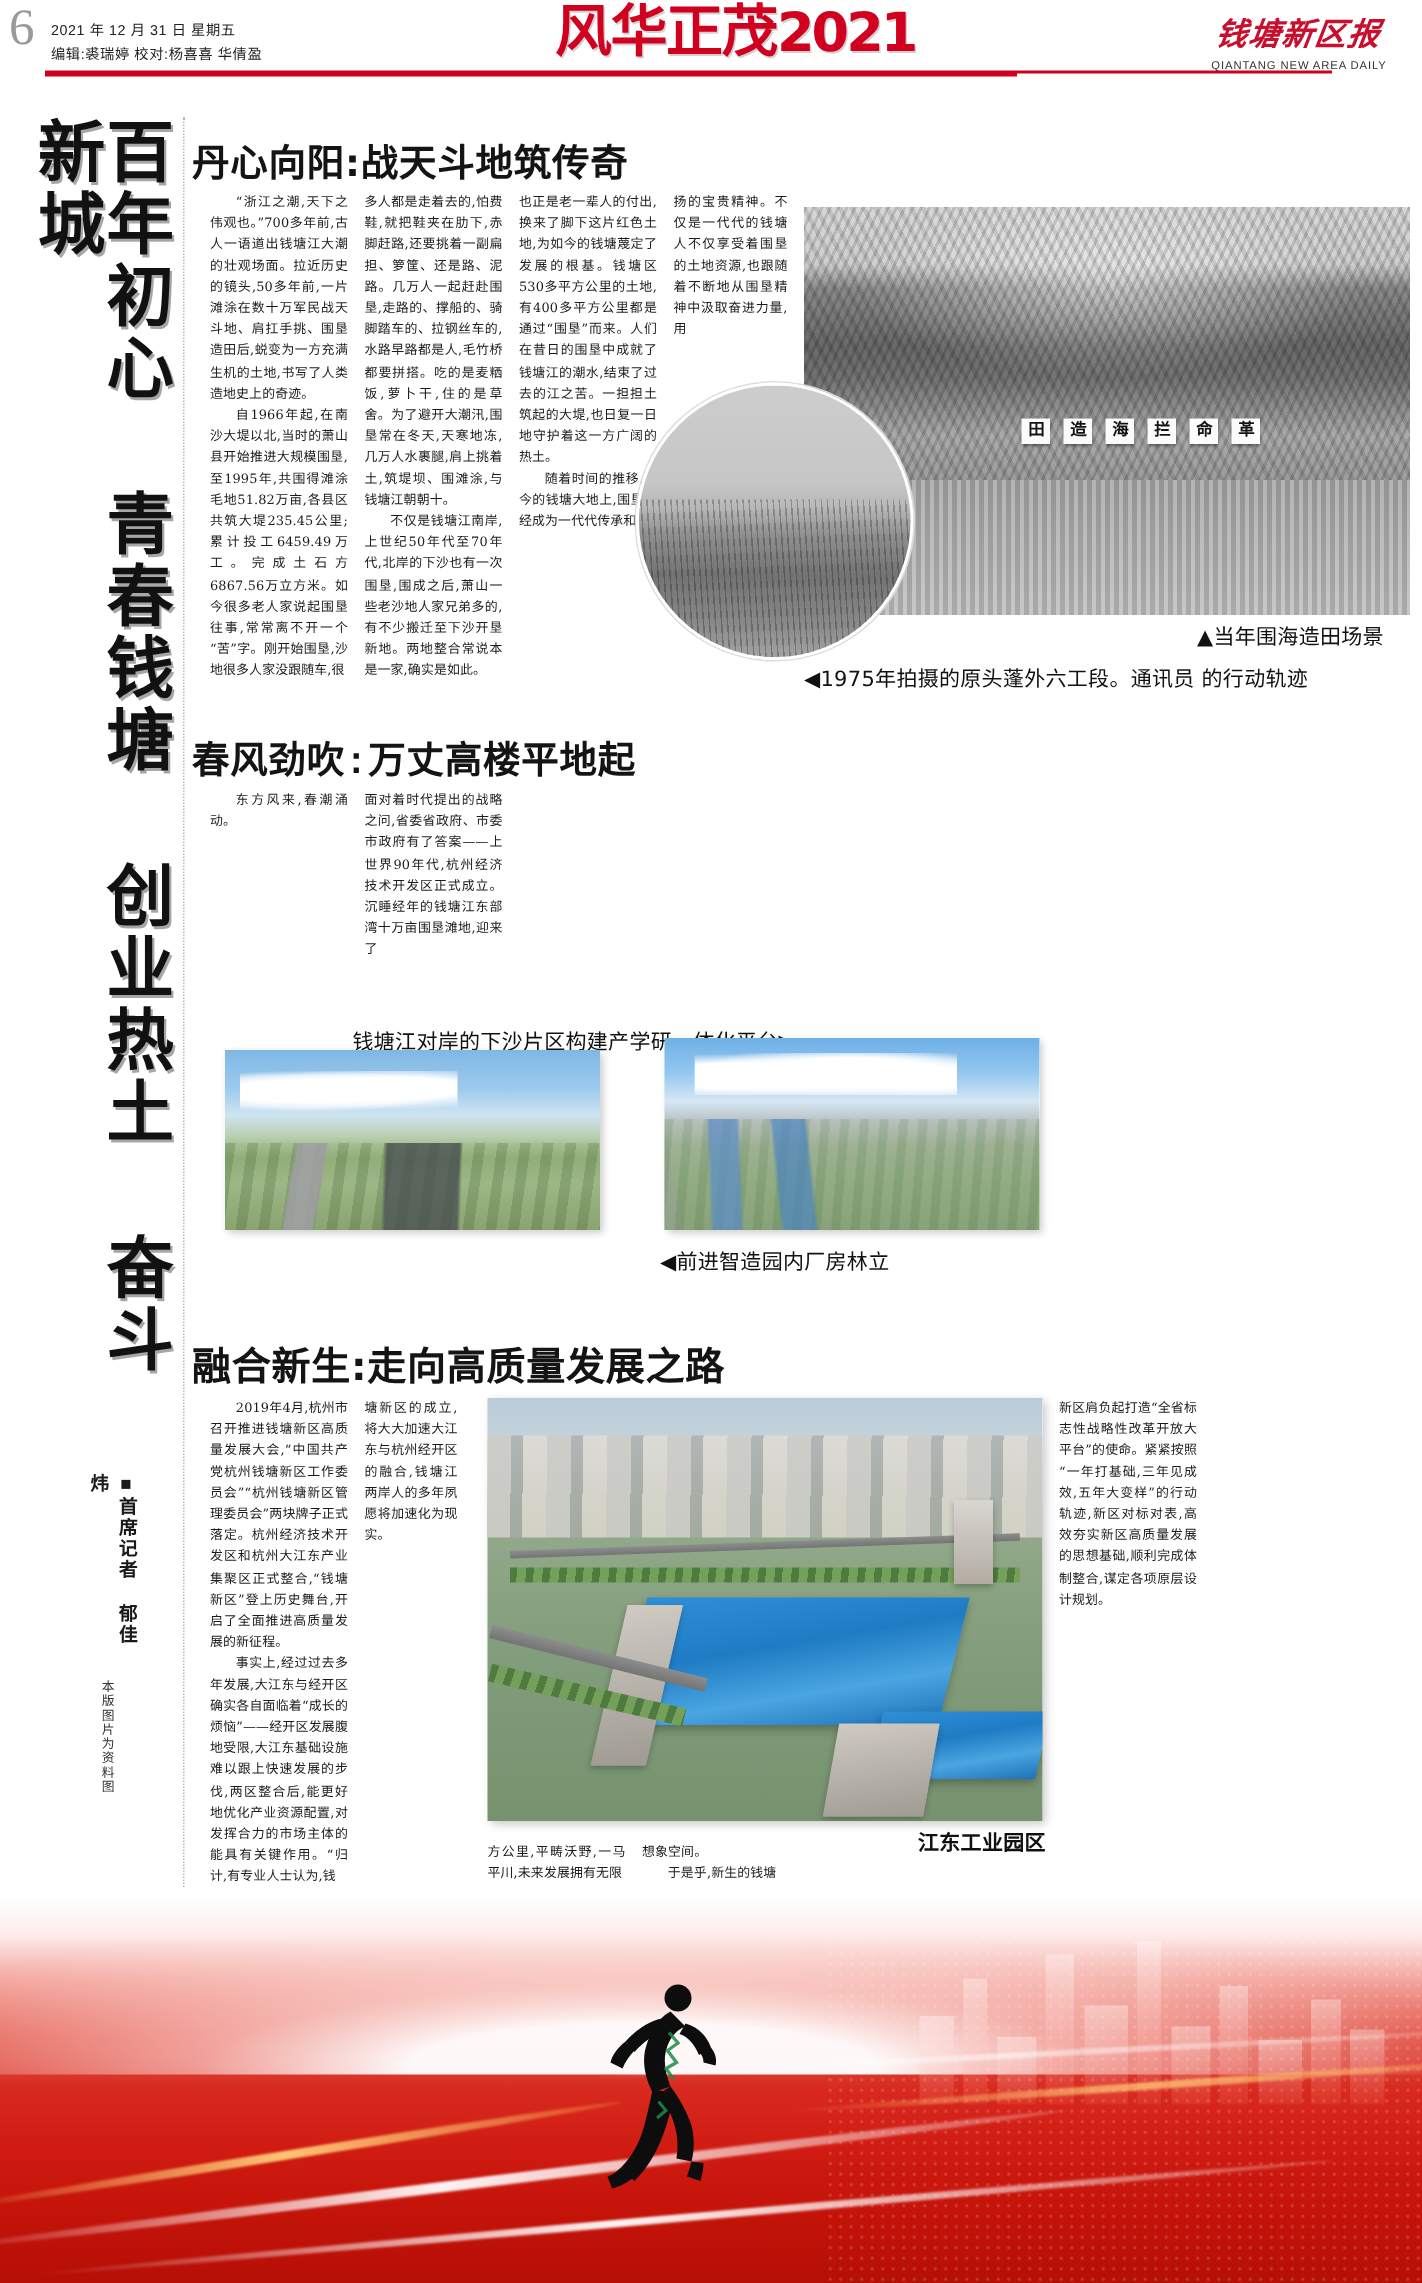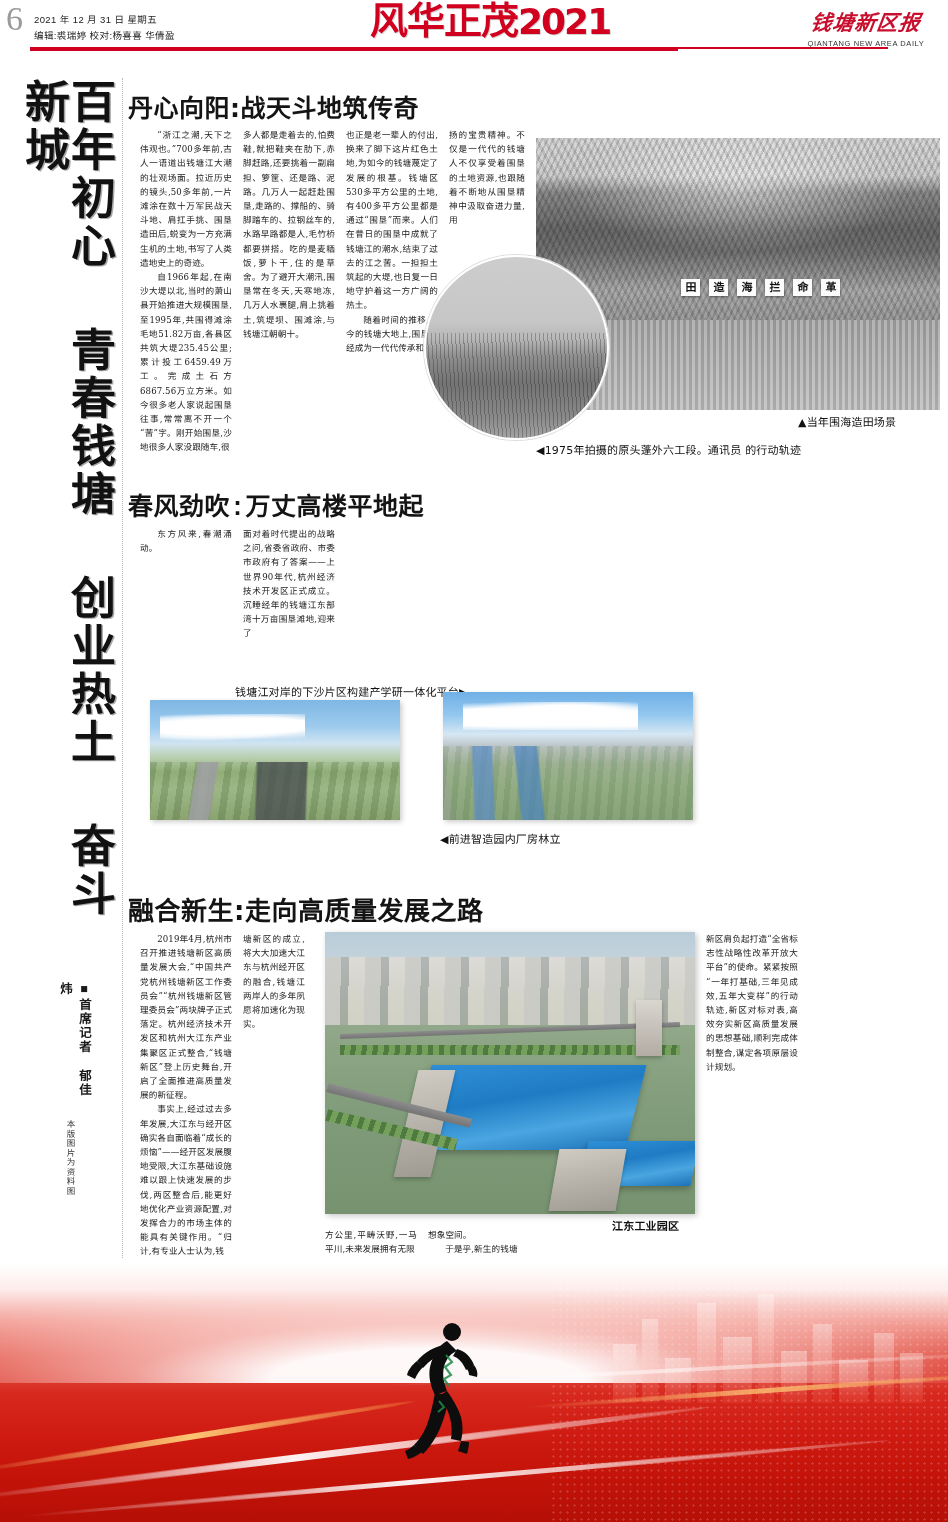--- a/index.html
+++ b/index.html
@@ -162,21 +162,21 @@
   .col p.noind { text-indent: 0; }
 
   
   .photo {
     position: absolute;
     overflow: hidden;
     background: #ccc;
   }
   .cap {
     position: absolute;
-    font-size: 11px;
+    font-size: 14px;
     color: #111;
     font-family: "DejaVu Sans", sans-serif;
     white-space: nowrap;
     letter-spacing: .2px;
   }
 
   
   .bw {
     background:
       radial-gradient(ellipse 60% 34% at 50% 18%, rgba(255,255,255,.55), transparent 70%),
@@ -392,20 +392,21 @@
 <div class="divider-dots" style="left:122px; top:78px; height:1180px;"></div>
 
 <h2 class="headline" id="hl1">丹心向阳:战天斗地筑传奇</h2>
 
 <div class="col" id="a1c1" style="left:140px; top:128px; width:92px; height:330px;">
     <p>“浙江之潮,天下之伟观也。”700多年前,古人一语道出钱塘江大潮的壮观场面。拉近历史的镜头,50多年前,一片滩涂在数十万军民战天斗地、肩扛手挑、围垦造田后,蜕变为一方充满生机的土地,书写了人类造地史上的奇迹。</p>
     <p>自1966年起,在南沙大堤以北,当时的萧山县开始推进大规模围垦,至1995年,共围得滩涂毛地51.82万亩,各县区共筑大堤235.45公里;累计投工6459.49万工。完成土石方6867.56万立方米。如今很多老人家说起围垦往事,常常离不开一个“苦”字。刚开始围垦,沙地很多人家没跟随车,很</p>
   </div>
 <div class="col" id="a1c2" style="left:243px; top:128px; width:92px; height:330px;">
     <p class="noind">多人都是走着去的,怕费鞋,就把鞋夹在肋下,赤脚赶路,还要挑着一副扁担、箩筐、还是路、泥路。几万人一起赶赴围垦,走路的、撑船的、骑脚踏车的、拉钢丝车的,水路早路都是人,毛竹桥都要拼搭。吃的是麦粞饭,萝卜干,住的是草舍。为了避开大潮汛,围垦常在冬天,天寒地冻,几万人水裹腿,肩上挑着土,筑堤坝、围滩涂,与钱塘江朝朝十。</p>
+    <p>不仅是钱塘江南岸,上世纪50年代至70年代,北岸的下沙也有一次围垦,围成之后,萧山一些老沙地人家兄弟多的,有不少搬迁至下沙开垦新地。两地整合常说本是一家,确实是如此。</p>
     <p></p>
   </div>
 <div class="col" id="a1c3" style="left:346px; top:128px; width:92px; height:240px;">
     <p class="noind">也正是老一辈人的付出,换来了脚下这片红色土地,为如今的钱塘蔑定了发展的根基。钱塘区530多平方公里的土地,有400多平方公里都是通过“围垦”而来。人们在昔日的围垦中成就了钱塘江的潮水,结束了过去的江之苦。一担担土筑起的大堤,也日复一日地守护着这一方广阔的热土。</p>
     <p>随着时间的推移,如今的钱塘大地上,围垦已经成为一代代传承和发</p>
   </div>
 <div class="col" id="a1c4" style="left:449px; top:128px; width:76px; height:300px;">
     <p class="noind">扬的宝贵精神。不仅是一代代的钱塘人不仅享受着围垦的土地资源,也跟随着不断地从围垦精神中汲取奋进力量,用</p>
   </div>
 

